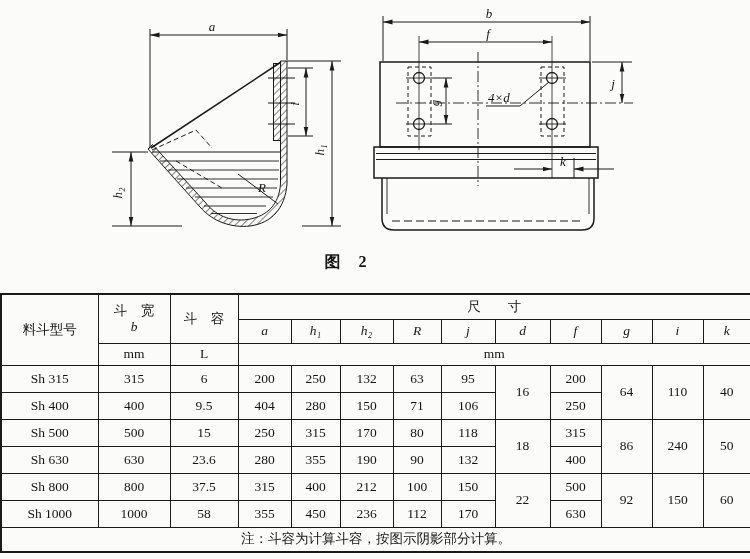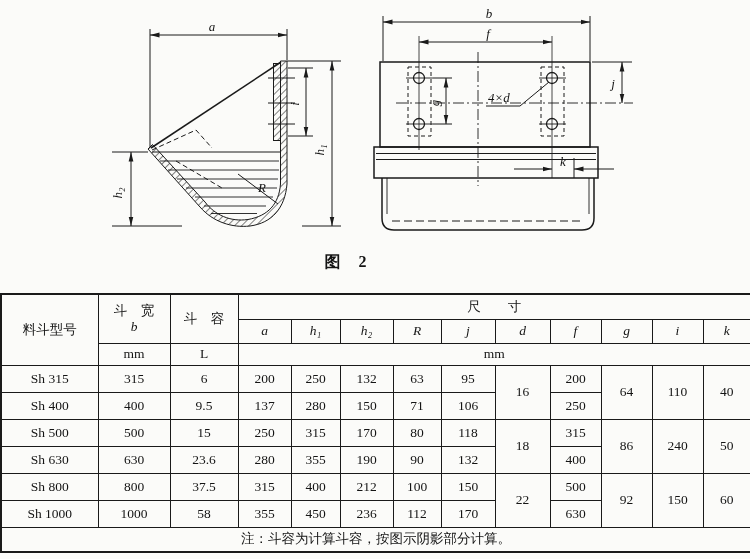--- a/index.html
+++ b/index.html
@@ -248,21 +248,21 @@
         <td rowspan="2">16</td>
         <td>200</td>
         <td rowspan="2">64</td>
         <td rowspan="2">110</td>
         <td rowspan="2">40</td>
       </tr>
       <tr class="drow">
         <td>Sh 400</td>
         <td>400</td>
         <td>9.5</td>
-        <td>137</td>
+        <td>404</td>
         <td>280</td>
         <td>150</td>
         <td>71</td>
         <td>106</td>
         <td>250</td>
       </tr>
 
       <tr class="drow group-start">
         <td>Sh 500</td>
         <td>500</td>

